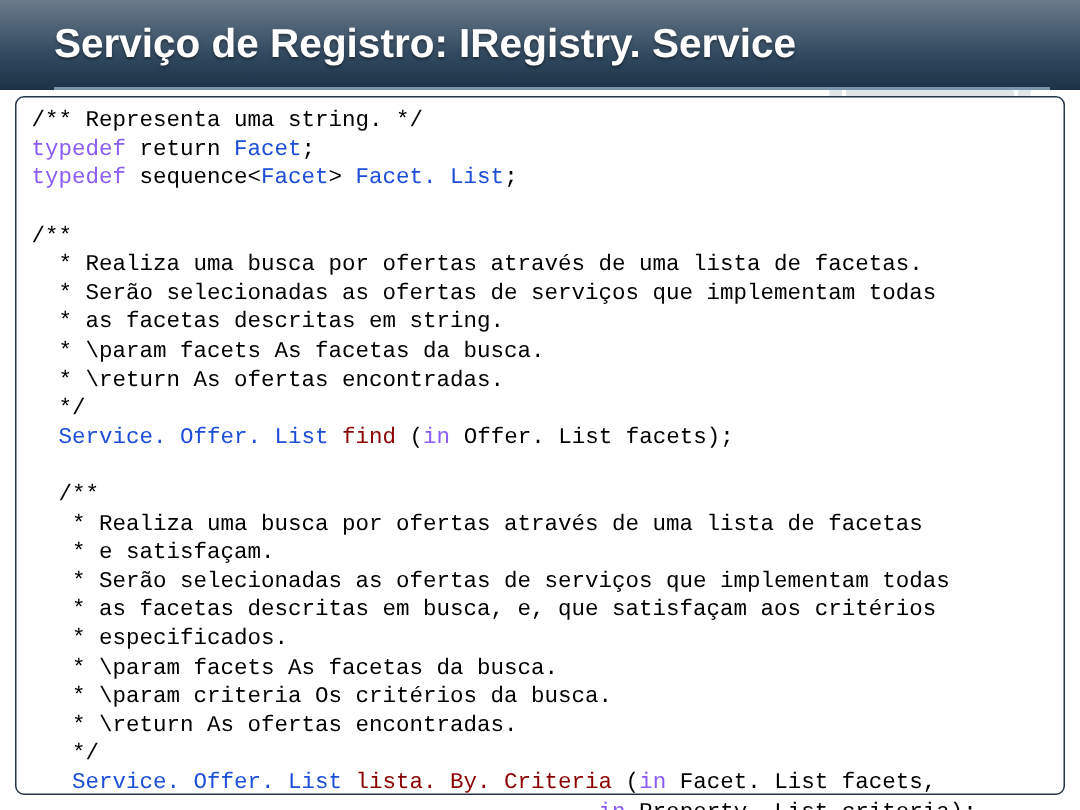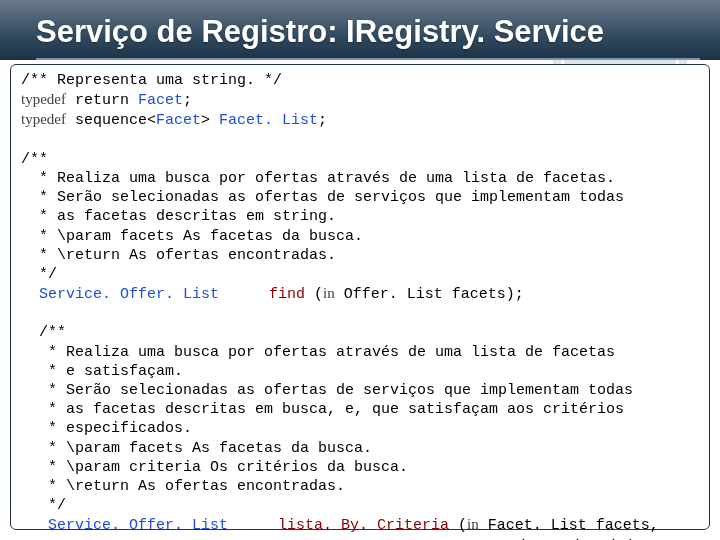--- a/index.html
+++ b/index.html
@@ -15,21 +15,21 @@
     position: relative;
     width: 720px;
     height: 540px;
     box-sizing: border-box;
   }
   .header {
     height: 60px;
     background: linear-gradient(to bottom, #6a7a8a 0%, #324a60 60%, #1b3246 100%);
     color: #fff;
     font-weight: bold;
-    font-size: 31px;
+    font-size: 27px;
     padding: 14px 0 0 36px;
     box-sizing: border-box;
     position: relative;
     text-shadow: 0 1px 2px rgba(0,0,0,0.4);
   }
   .header-underline {
     position: absolute;
     left: 36px;
     right: 20px;
     bottom: 0;
@@ -58,23 +58,23 @@
     box-sizing: border-box;
     background: #fff;
   }
   .code {
     font-family: "Courier New", Courier, monospace;
     font-size: 15px;
     line-height: 1.28;
     white-space: pre;
     color: #000;
   }
-  .kw { color: #404040; font-family: Liberation Serif, serif; }
+  .kw { color: #8b5cf6; }
   .ty { color: #1d4ed8; }
-  .fn { color: #8b0000; margin-left: 41px; }
+  .fn { color: #8b0000; }
 </style>
 </head>
 <body>
 
 <div class="slide">
 
   <div class="watermark">
     <svg viewBox="0 0 100 100">
       <circle cx="50" cy="50" r="45" stroke="#3a5a78" stroke-width="6" fill="none"></circle>
       <rect x="35" y="20" width="30" height="60" rx="4" stroke="#3a5a78" stroke-width="6" fill="none"></rect>

